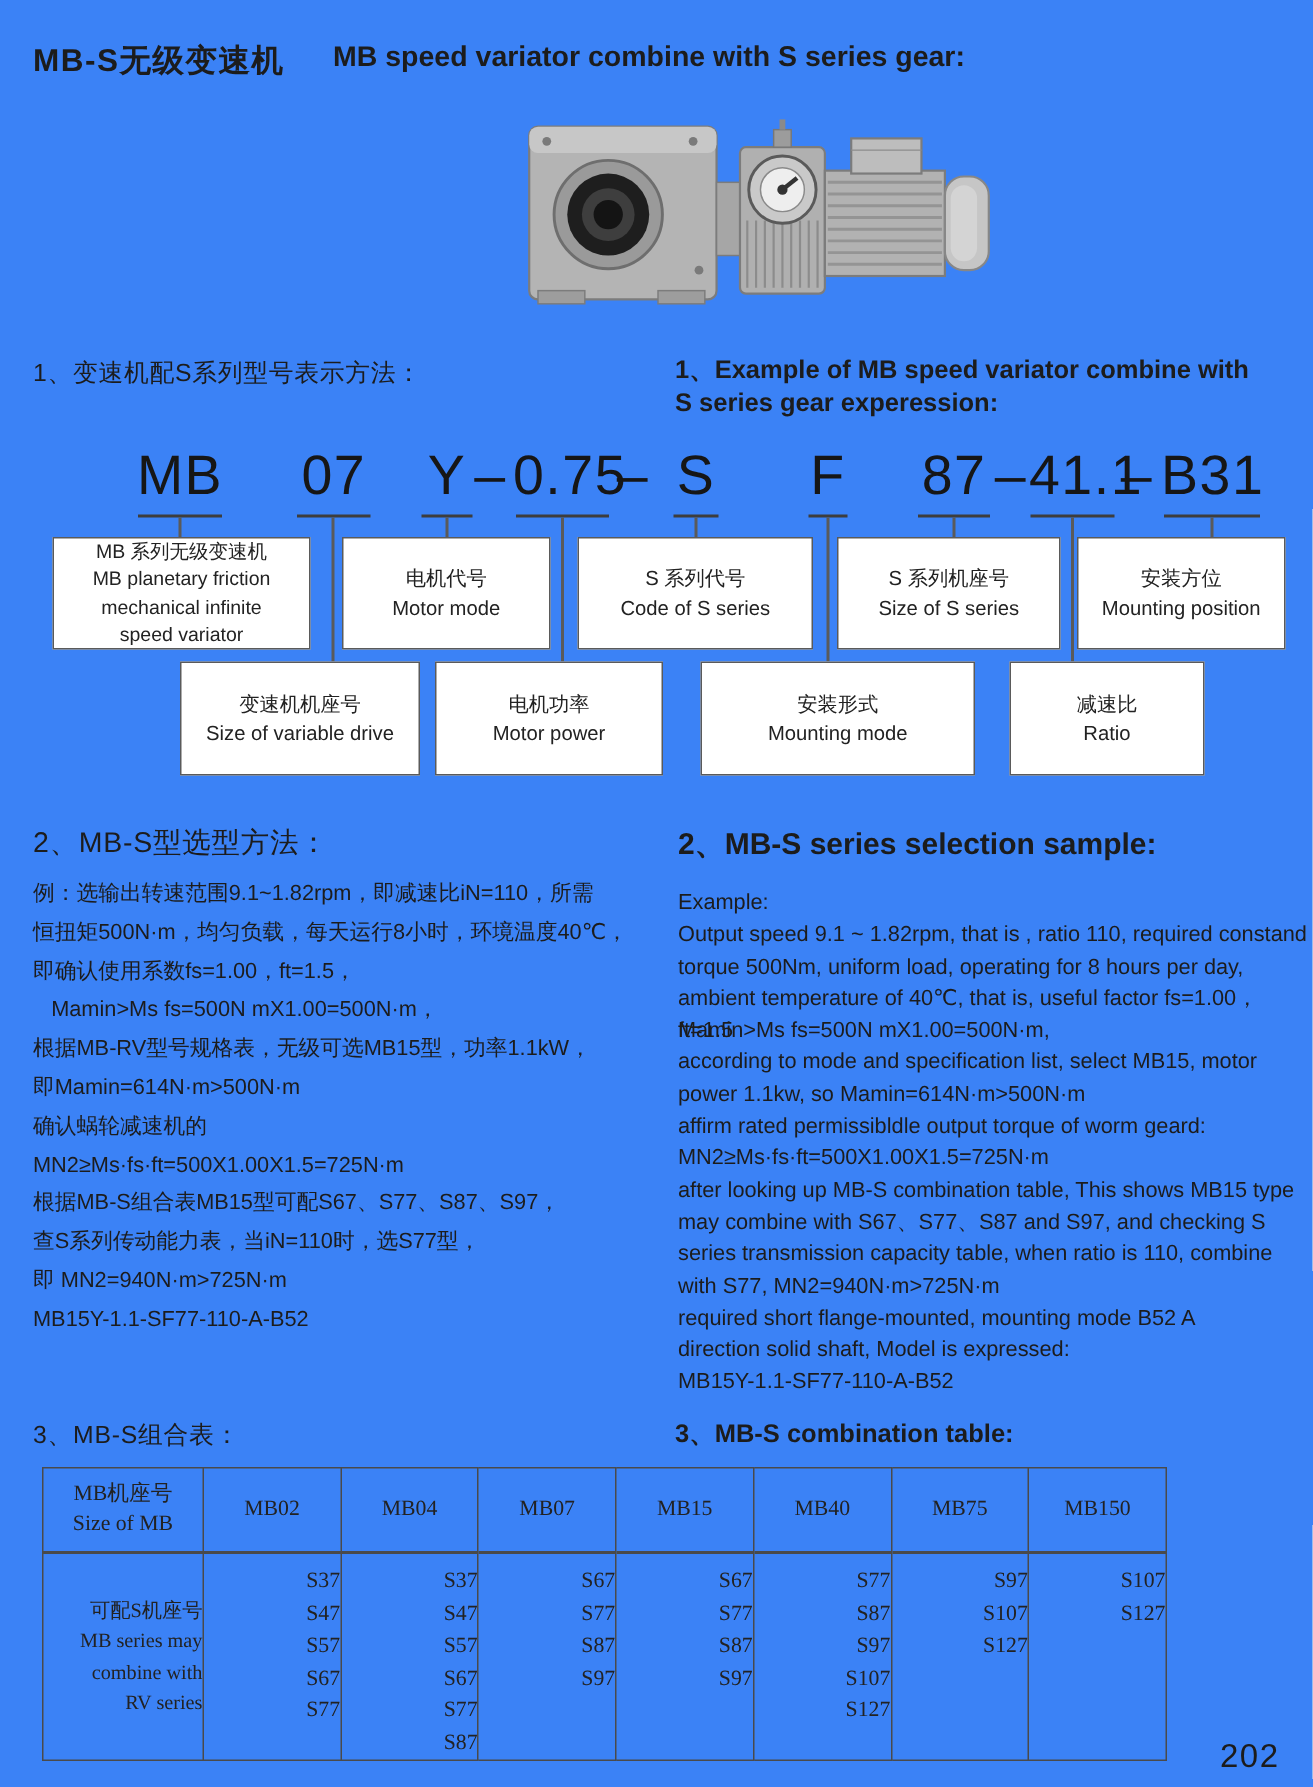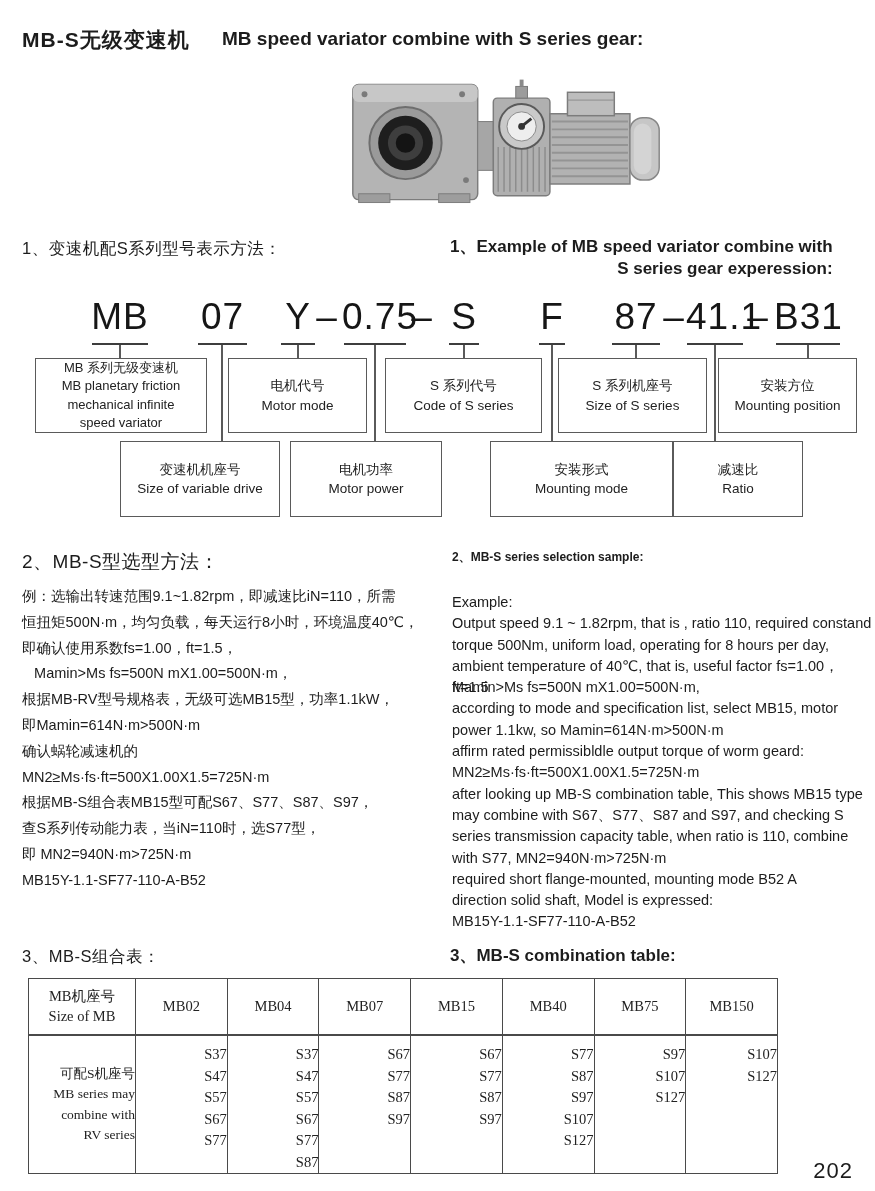--- a/index.html
+++ b/index.html
@@ -1,30 +1,30 @@
 <!DOCTYPE html>
 <html><head>
 <meta charset="utf-8">
 <style>
   html,body{margin:0;padding:0;background:#e8e8e8;}
   .page{
-    position:relative;width:875px;height:1191px;background:#ffffff;
+    position:relative;width:875px;height:1191px;background:#3b82f6;
     font-family:"Liberation Sans","DejaVu Sans",sans-serif;color:#1c1c1c;
     margin:0 auto;overflow:hidden;
   }
   .abs{position:absolute;}
   .pre{white-space:pre-line;}
 
   
   .title-cn{left:22px;top:26px;font-size:21px;font-weight:bold;letter-spacing:1px;}
   .title-en{left:222px;top:28px;font-size:19px;font-weight:bold;}
 
   
   .h-cn{font-size:16.5px;letter-spacing:.5px;}
-  .h-en{font-size:17px;font-weight:bold;text-align:right;}
+  .h-en{font-size:17px;font-weight:bold;}
 
   
   .diagram{left:0;top:296px;width:773px;height:230px;}
   .seg{position:absolute;top:0;height:42px;font-size:37px;letter-spacing:1px;
        text-align:center;color:#161616;line-height:42px;}
   .useg{position:absolute;top:47px;height:2px;background:#3d3d3d;}
   .conn{position:absolute;width:2px;background:#5a5a5a;}
   .conn-top{top:49px;height:13px;}
   .conn-bot{top:49px;height:96px;}
   .lblbox{position:absolute;border:1.5px solid #5a5a5a;background:#fff;
@@ -144,28 +144,28 @@
 Code of S series</div>
     <div class="lblbox row-top" style="left:718px;width:137px">安装方位
 Mounting position</div>
     <div class="lblbox row-top" style="left:558px;width:147px">S 系列机座号
 Size of S series</div>
 
     <div class="lblbox row-bot" style="left:120px;width:158px">变速机机座号
 Size of variable drive</div>
     <div class="lblbox row-bot" style="left:290px;width:150px">电机功率
 Motor power</div>
-    <div class="lblbox row-bot" style="left:490px;width:181px">安装形式
+    <div class="lblbox row-bot" style="left:467px;width:181px">安装形式
 Mounting mode</div>
     <div class="lblbox row-bot" style="left:673px;width:128px">减速比
 Ratio</div>
   </div>
 
   <div class="abs h-cn" style="left:22px;top:549px;font-size:19px">2、MB-S型选型方法：</div>
-  <div class="abs h-en" style="left:452px;top:549px;font-size:12px">2、MB-S series selection sample:</div>
+  <div class="abs h-en" style="left:452px;top:549px;font-size:20px">2、MB-S series selection sample:</div>
 
   <div class="abs col-cn">
     <div>例：选输出转速范围9.1~1.82rpm，即减速比iN=110，所需</div>
     <div>恒扭矩500N·m，均匀负载，每天运行8小时，环境温度40℃，</div>
     <div>即确认使用系数fs=1.00，ft=1.5，</div>
     <div>&nbsp;&nbsp;&nbsp;Mamin&gt;Ms fs=500N mX1.00=500N·m，</div>
     <div>根据MB-RV型号规格表，无级可选MB15型，功率1.1kW，</div>
     <div>即Mamin=614N·m&gt;500N·m</div>
     <div>确认蜗轮减速机的</div>
     <div>MN2≥Ms·fs·ft=500X1.00X1.5=725N·m</div>

